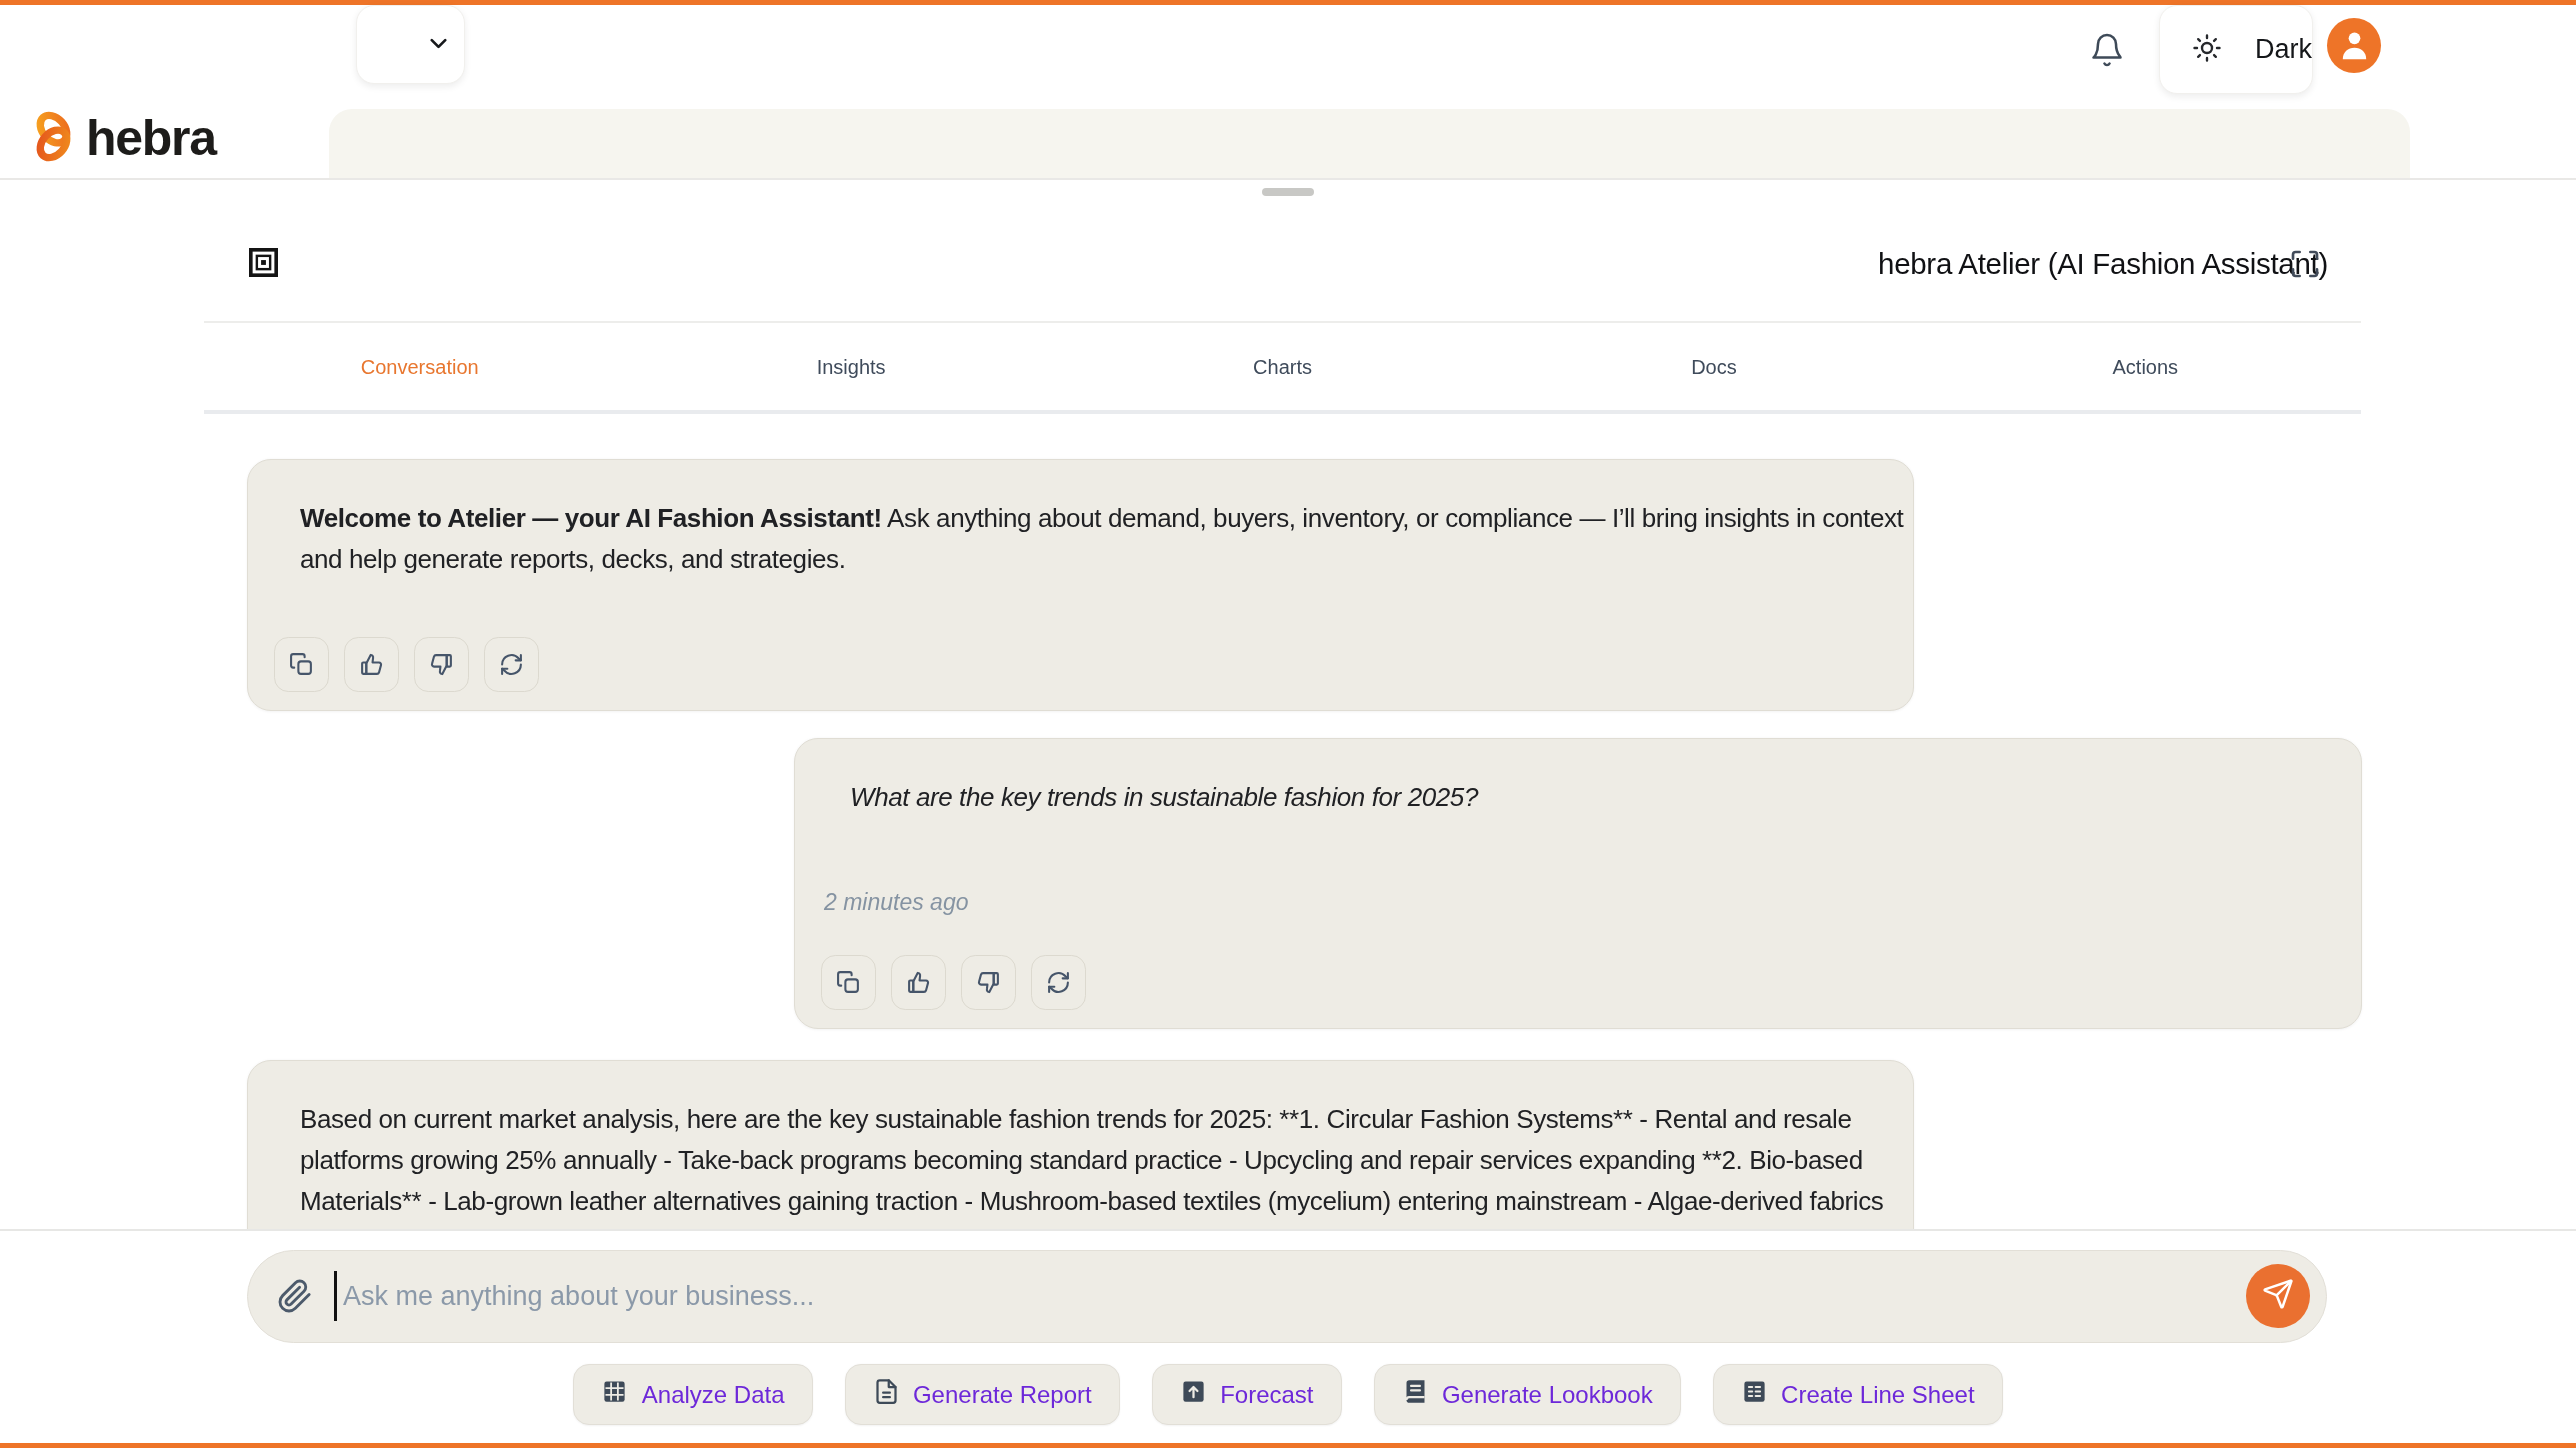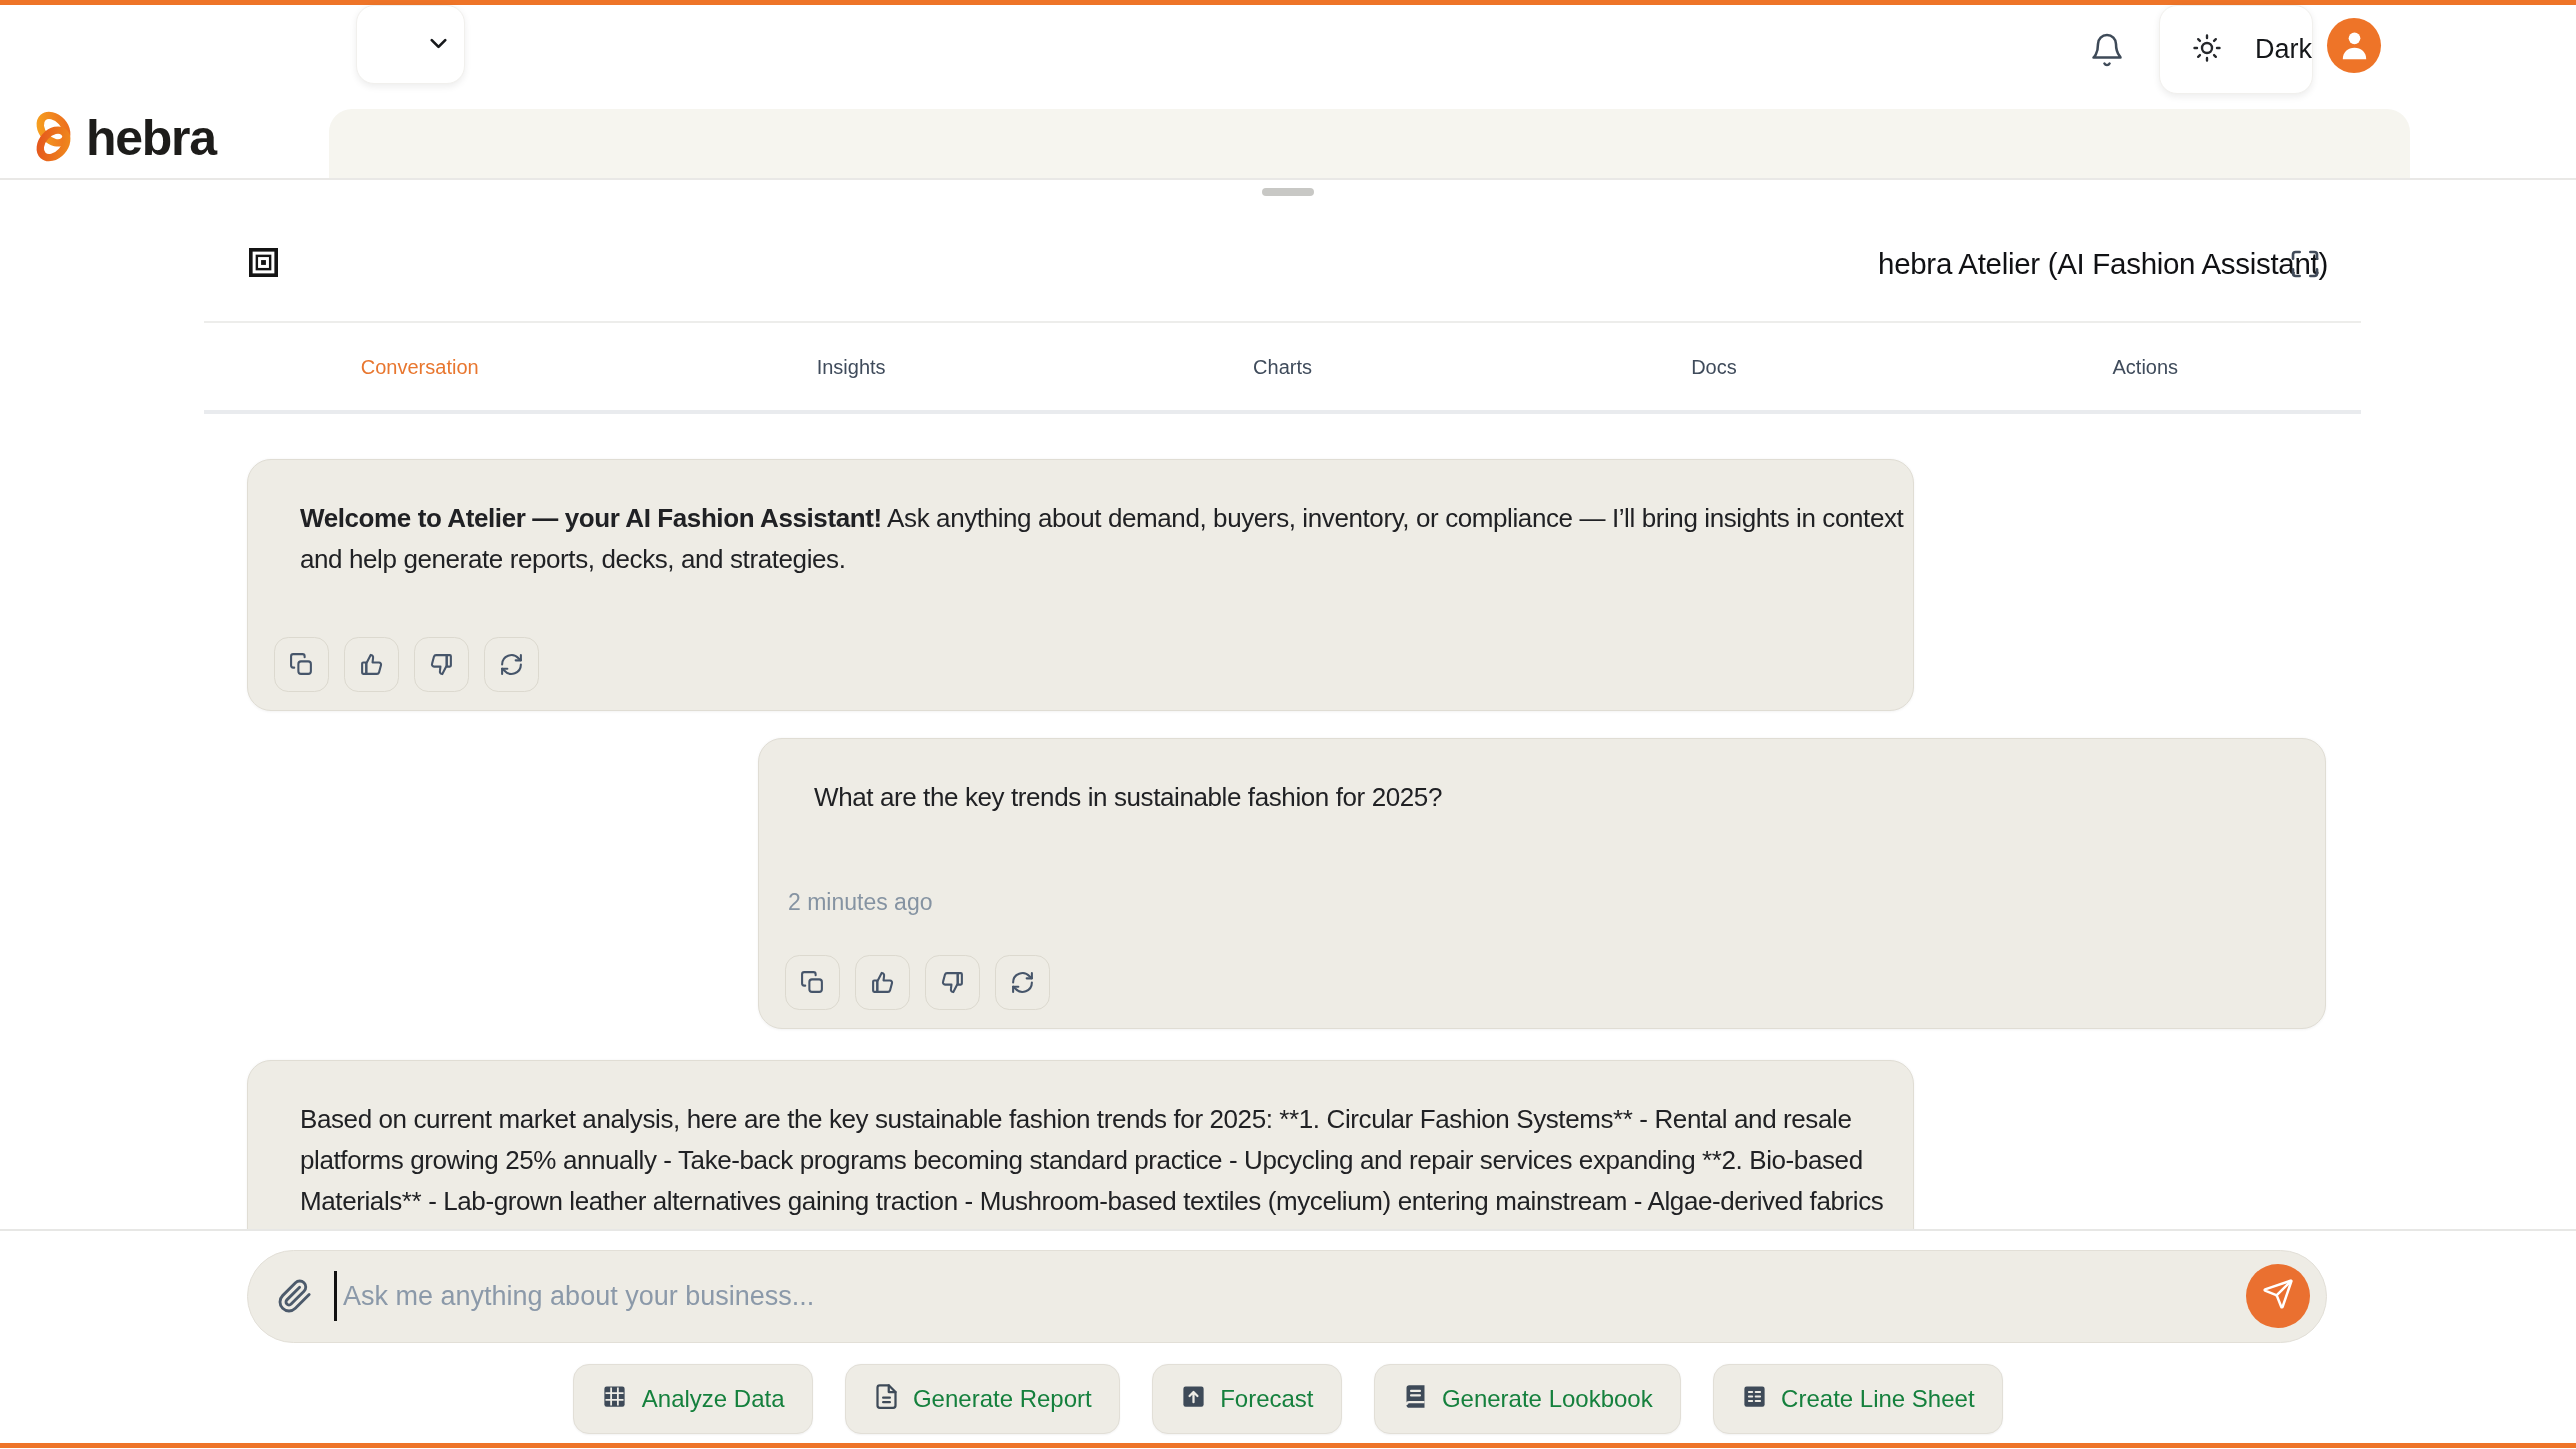--- a/index.html
+++ b/index.html
@@ -43,21 +43,21 @@
   .tab{flex:1;display:flex;align-items:center;justify-content:center;font-size:20px;color:#3f4b5b;cursor:pointer;background:transparent;border:none;font-family:inherit;}
   .tab.active{color:#e8762e;}
 
   
   #chat-area{left:0;top:414px;width:2576px;height:815px;overflow:hidden;}
   .card{
     position:absolute;background:#eeece5;border:1.8px solid #e0ddd4;border-radius:24px;
     box-shadow:0 0.9px 2.7px rgba(0,0,0,0.05);box-sizing:border-box;
   }
   #welcome-card{left:247px;top:45px;width:1667px;height:252px;}
-  #user-card{left:758px;top:324px;width:1568px;height:291px;}
+  #user-card{left:794px;top:324px;width:1568px;height:291px;font-style:italic;}
   #assistant-card{left:247px;top:646px;width:1667px;height:268px;}
 
   .msg-text{
     position:absolute;left:52px;top:38px;width:1610px;
     font-size:26px;line-height:41px;letter-spacing:-0.4px;color:#202124;
   }
   .msg-text b{font-weight:700;}
   #assistant-text{height:125px;overflow:hidden;}
   #user-question{left:55px;width:1431px;}
   .timestamp{position:absolute;left:29px;top:150px;font-size:23px;color:#8593a2;}
@@ -78,23 +78,23 @@
   #composer-input{
     position:absolute;left:93px;top:14.3px;width:1860px;height:61px;background:transparent;border:none;outline:none;
     font-family:inherit;font-size:27px;color:#6d28d9;
   }
   #composer-input::placeholder{color:#8b99a9;opacity:1;}
   #send-btn{position:absolute;right:16px;top:12.5px;width:64px;height:64px;border-radius:50%;background:#ea7030;border:none;display:flex;align-items:center;justify-content:center;cursor:pointer;}
 
   
   #quick-actions{left:0;top:1364px;width:2576px;height:61px;display:flex;justify-content:center;gap:32px;}
   .qa-btn{
-    height:70px;padding:0 27px;border-radius:16px;background:#eeece5;border:1.8px solid #e2dfd7;
+    height:61px;padding:0 27px;border-radius:16px;background:#eeece5;border:1.8px solid #e2dfd7;
     display:flex;align-items:center;gap:13.4px;cursor:pointer;box-sizing:border-box;
-    font-family:inherit;font-size:24px;color:#15803d;box-shadow:0 0.9px 1.8px rgba(0,0,0,0.05);
+    font-family:inherit;font-size:24px;color:#6d28d9;box-shadow:0 0.9px 1.8px rgba(0,0,0,0.05);
   }
 </style>
 </head>
 <body>
 
 <div class="abs" id="topbar-line"></div>
 <div class="abs" id="bottombar-line"></div>
 
 <div class="abs" id="logo">
   <span>

